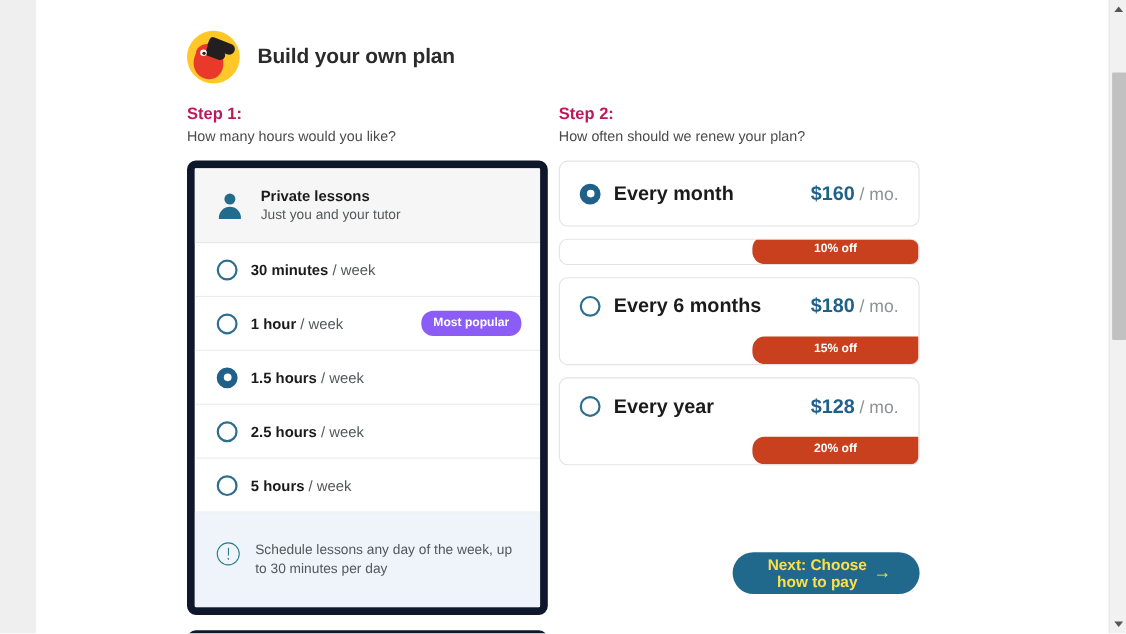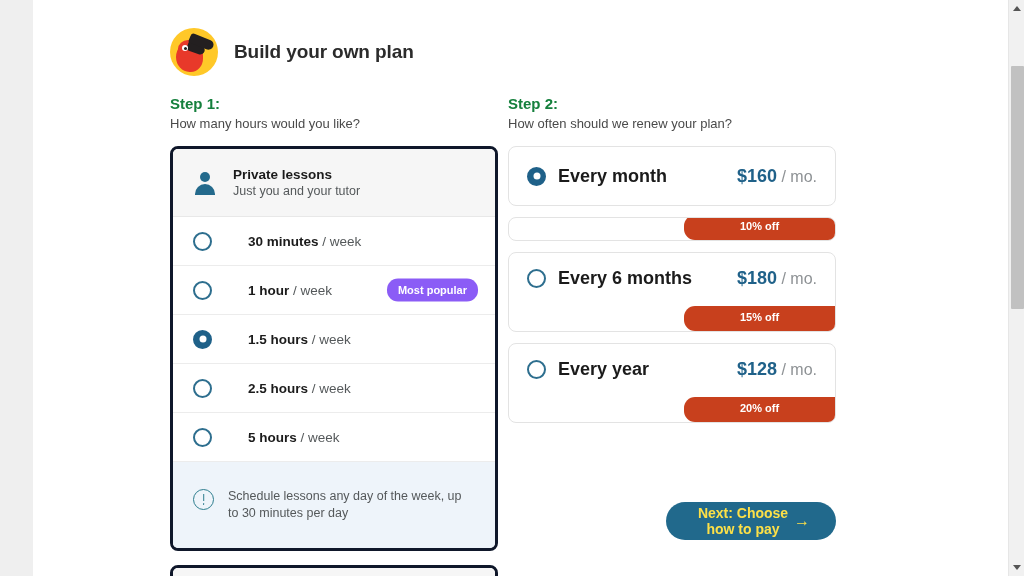--- a/index.html
+++ b/index.html
@@ -133,32 +133,32 @@
     position: absolute;
     top: 95px;
     width: 328px;
   }
   .col-left  { left: 137px; }
   .col-right { left: 475px; }
 
   .step-title {
     font-size: 15px;
     font-weight: bold;
-    color: #15803d;
+    color: #be185d;
     margin-bottom: 4px;
   }
   .step-sub {
     font-size: 13px;
     color: #4a4a4a;
     margin-bottom: 15px;
   }
 
   
   .lesson-card {
-    border: 3px solid #0f172a;
+    border: 7px solid #0f172a;
     border-radius: 8px;
     background: #ffffff;
     overflow: hidden;
     margin-bottom: 14px;
   }
   .lesson-head {
     display: flex; align-items: center; gap: 16px;
     padding: 18px 20px;
     background: #f6f6f6;
     border-bottom: 1px solid #e8e8e8;
@@ -197,21 +197,20 @@
     font-size: 12.5px; color: #54585a; margin-top: 2px;
   }
 
   .opt-row {
     display: flex; align-items: center;
     padding: 0 20px;
     height: 49px;
     border-bottom: 1px solid #ececec;
     position: relative;
     cursor: pointer;
-    gap: 24px;
   }
   .opt-row:last-of-type { border-bottom: none; }
 
   .radio {
     width: 19px; height: 19px;
     border-radius: 50%;
     border: 2px solid #2d6e8e;
     background: #ffffff;
     flex: none;
     margin-right: 12px;

